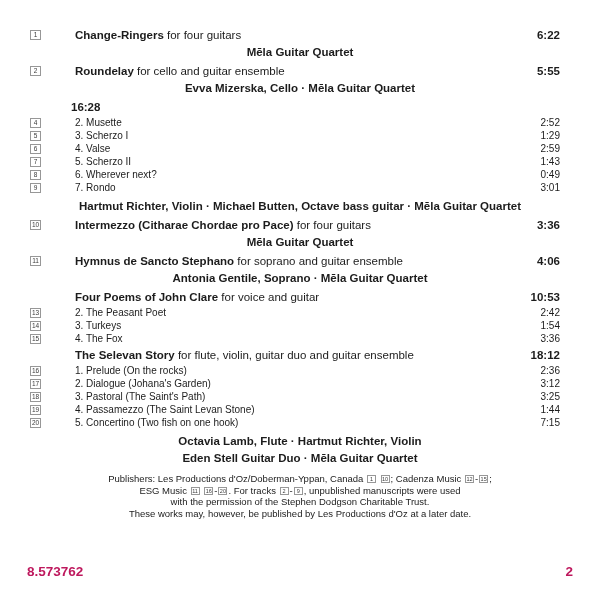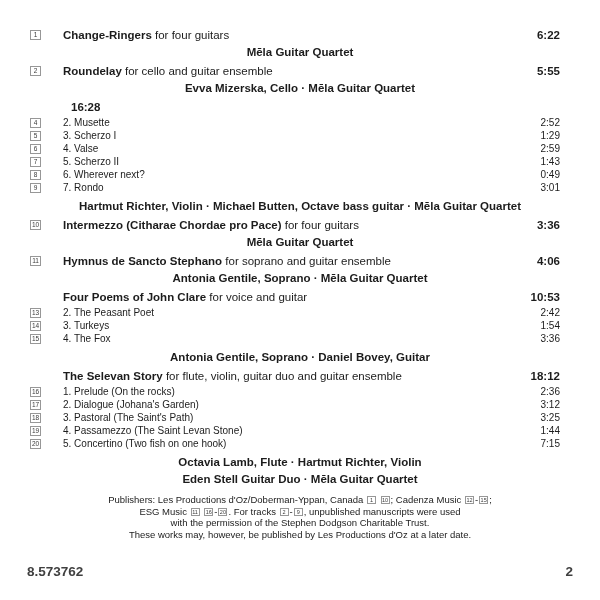--- a/index.html
+++ b/index.html
@@ -13,41 +13,41 @@
   .row{display:flex;align-items:center;padding-left:30px;padding-right:40px;}
   .work-row{font-size:11.5px;font-weight:bold;line-height:18px;margin-top:1px;}
   .work-row .desc{font-weight:normal;}
   .sub-row{font-size:10px;line-height:13px;font-weight:normal;}
   .num-col{flex:0 0 33px;display:flex;align-items:center;}
   .box{
     display:inline-block;width:11px;height:10px;box-sizing:border-box;
     border:1px solid #979797;background:#fff;
     font-size:6.5px;font-weight:normal;line-height:8px;text-align:center;color:#3a3a3a;
   }
-  .title-wrap{flex:1;min-width:0;white-space:nowrap;overflow:hidden;}
+  .title-wrap{flex:1;min-width:0;white-space:nowrap;overflow:hidden;margin-left:12px;}
   .dur{margin-left:8px;white-space:nowrap;}
   .work-row .dur{font-weight:bold;}
   .sub-row .dur{font-weight:normal;}
   .performers{
     text-align:center;font-weight:bold;font-size:11.5px;line-height:17px;
     padding:0 30px;
   }
   .sub-row + .performers{margin-top:4px;}
   .footer{
     margin-top:6px;text-align:center;font-size:9.5px;line-height:11.5px;color:#222;
     padding:0 55px;
   }
   .footer .box{
     width:9px;height:8px;line-height:6px;font-size:5.5px;margin:0 1px;
     vertical-align:1px;
   }
   .bottombar{
     position:absolute;left:0;right:0;top:564px;
     display:flex;justify-content:space-between;align-items:center;
-    padding:0 27px;font-weight:bold;font-size:13.5px;color:#404040;
+    padding:0 27px;font-weight:bold;font-size:13.5px;color:#be185d;
   }
 </style>
 </head>
 <body>
 
 <div class="page">
   <div class="tracklist">
       <div class="row work-row">
         <span class="num-col">
           <span class="box">1</span>
@@ -155,23 +155,20 @@
         </span>
         <span class="title-wrap"><span class="title">3. Turkeys</span></span>
         <span class="dur">1:54</span>
       </div>
       <div class="row sub-row">
         <span class="num-col">
           <span class="box">15</span>
         </span>
         <span class="title-wrap"><span class="title">4. The Fox</span></span>
         <span class="dur">3:36</span>
-      </div>
-      <div class="performers">
-        <div>Antonia Gentile, Soprano · Daniel Bovey, Guitar</div>
       </div>
       <div class="row work-row">
         <span class="num-col"></span>
         <span class="title-wrap"><span class="title">The Selevan Story</span><span class="desc"> for flute, violin, guitar duo and guitar ensemble</span></span>
         <span class="dur">18:12</span>
       </div>
       <div class="row sub-row">
         <span class="num-col">
           <span class="box">16</span>
         </span>

